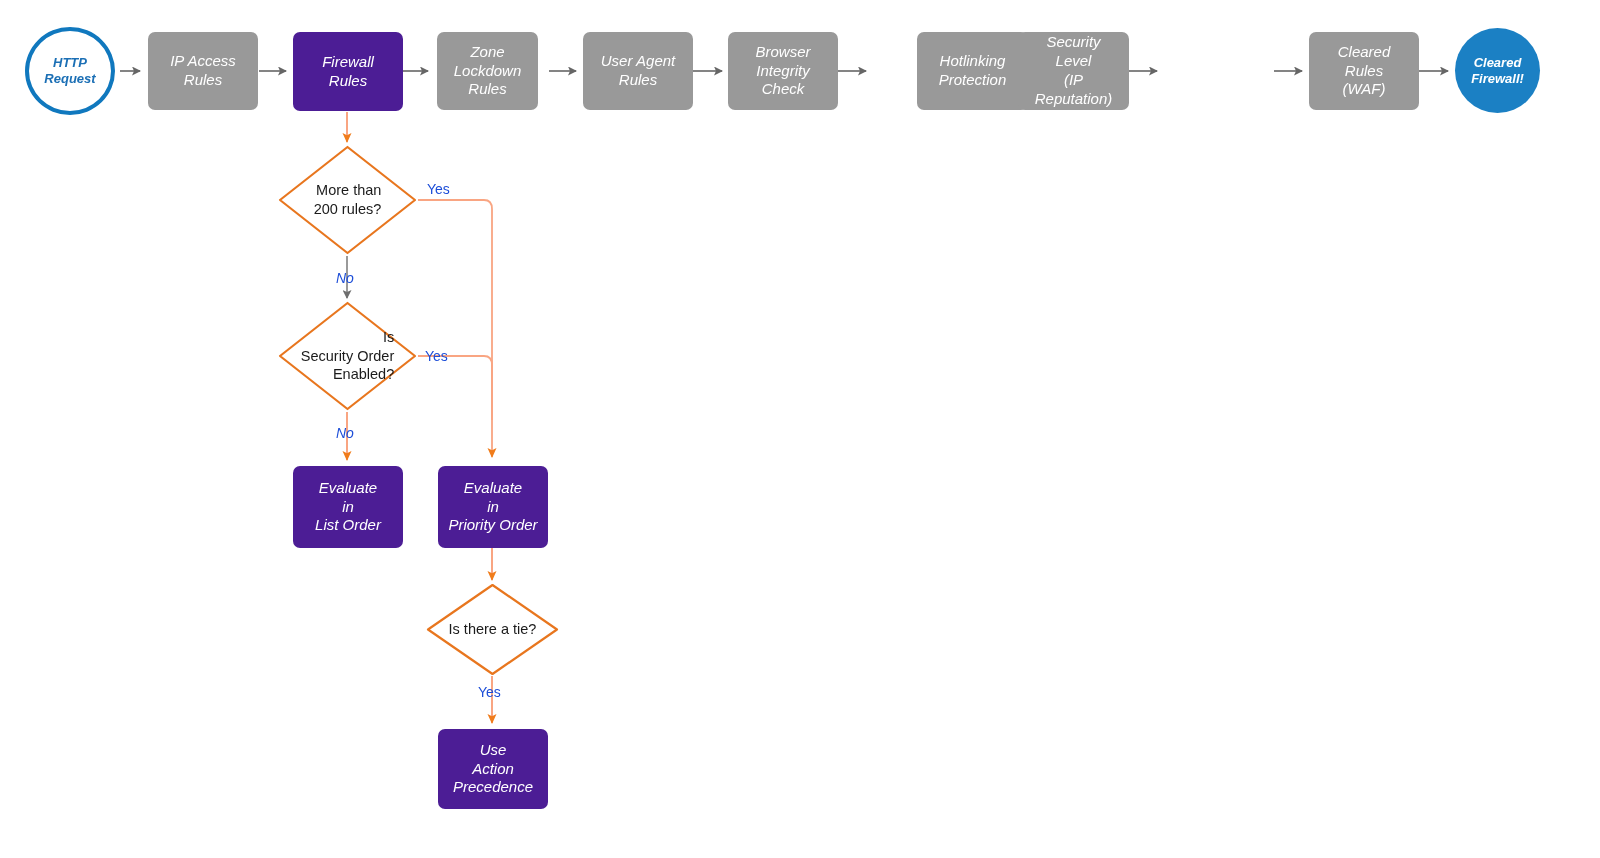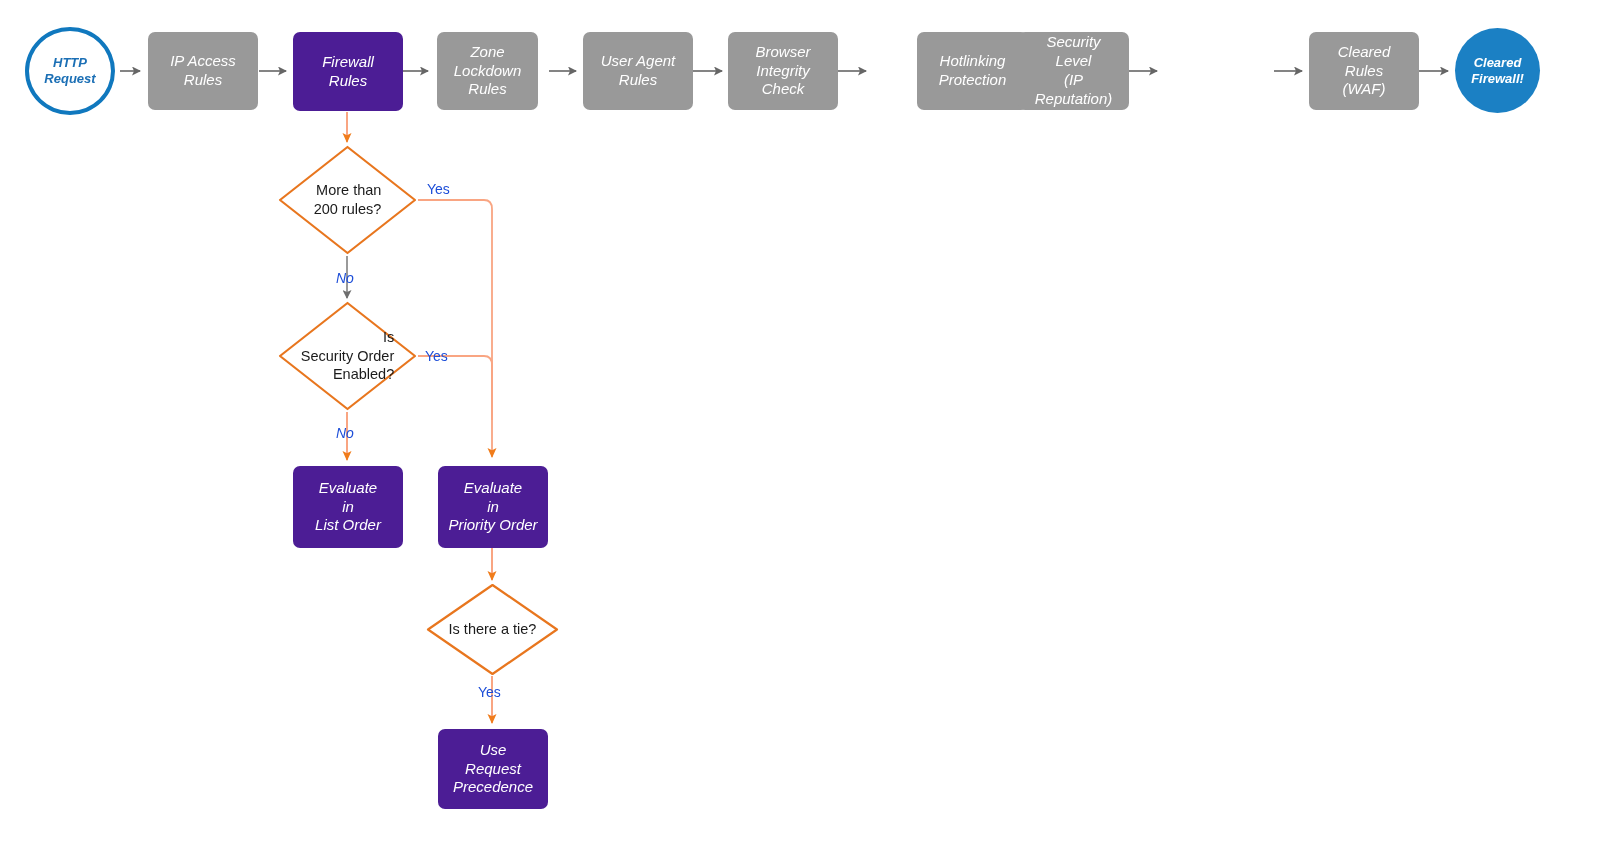--- a/index.html
+++ b/index.html
@@ -270,21 +270,21 @@
   </div>
 
   <div class="node box orange" style="left:438px; top:466px; width:110px; height:82px;">
     <span class="label">Evaluate
 in
 Priority Order</span>
   </div>
 
   <div class="node box orange" style="left:438px; top:729px; width:110px; height:80px;">
     <span class="label">Use
-Request
+Action
 Precedence</span>
   </div>
 
   <div class="edge-label" style="left:427px; top:181px;">Yes</div>
 
   <div class="edge-label ital" style="left:336px; top:270px;">No</div>
 
   <div class="edge-label" style="left:425px; top:348px;">Yes</div>
 
   <div class="edge-label ital" style="left:336px; top:425px;">No</div>

